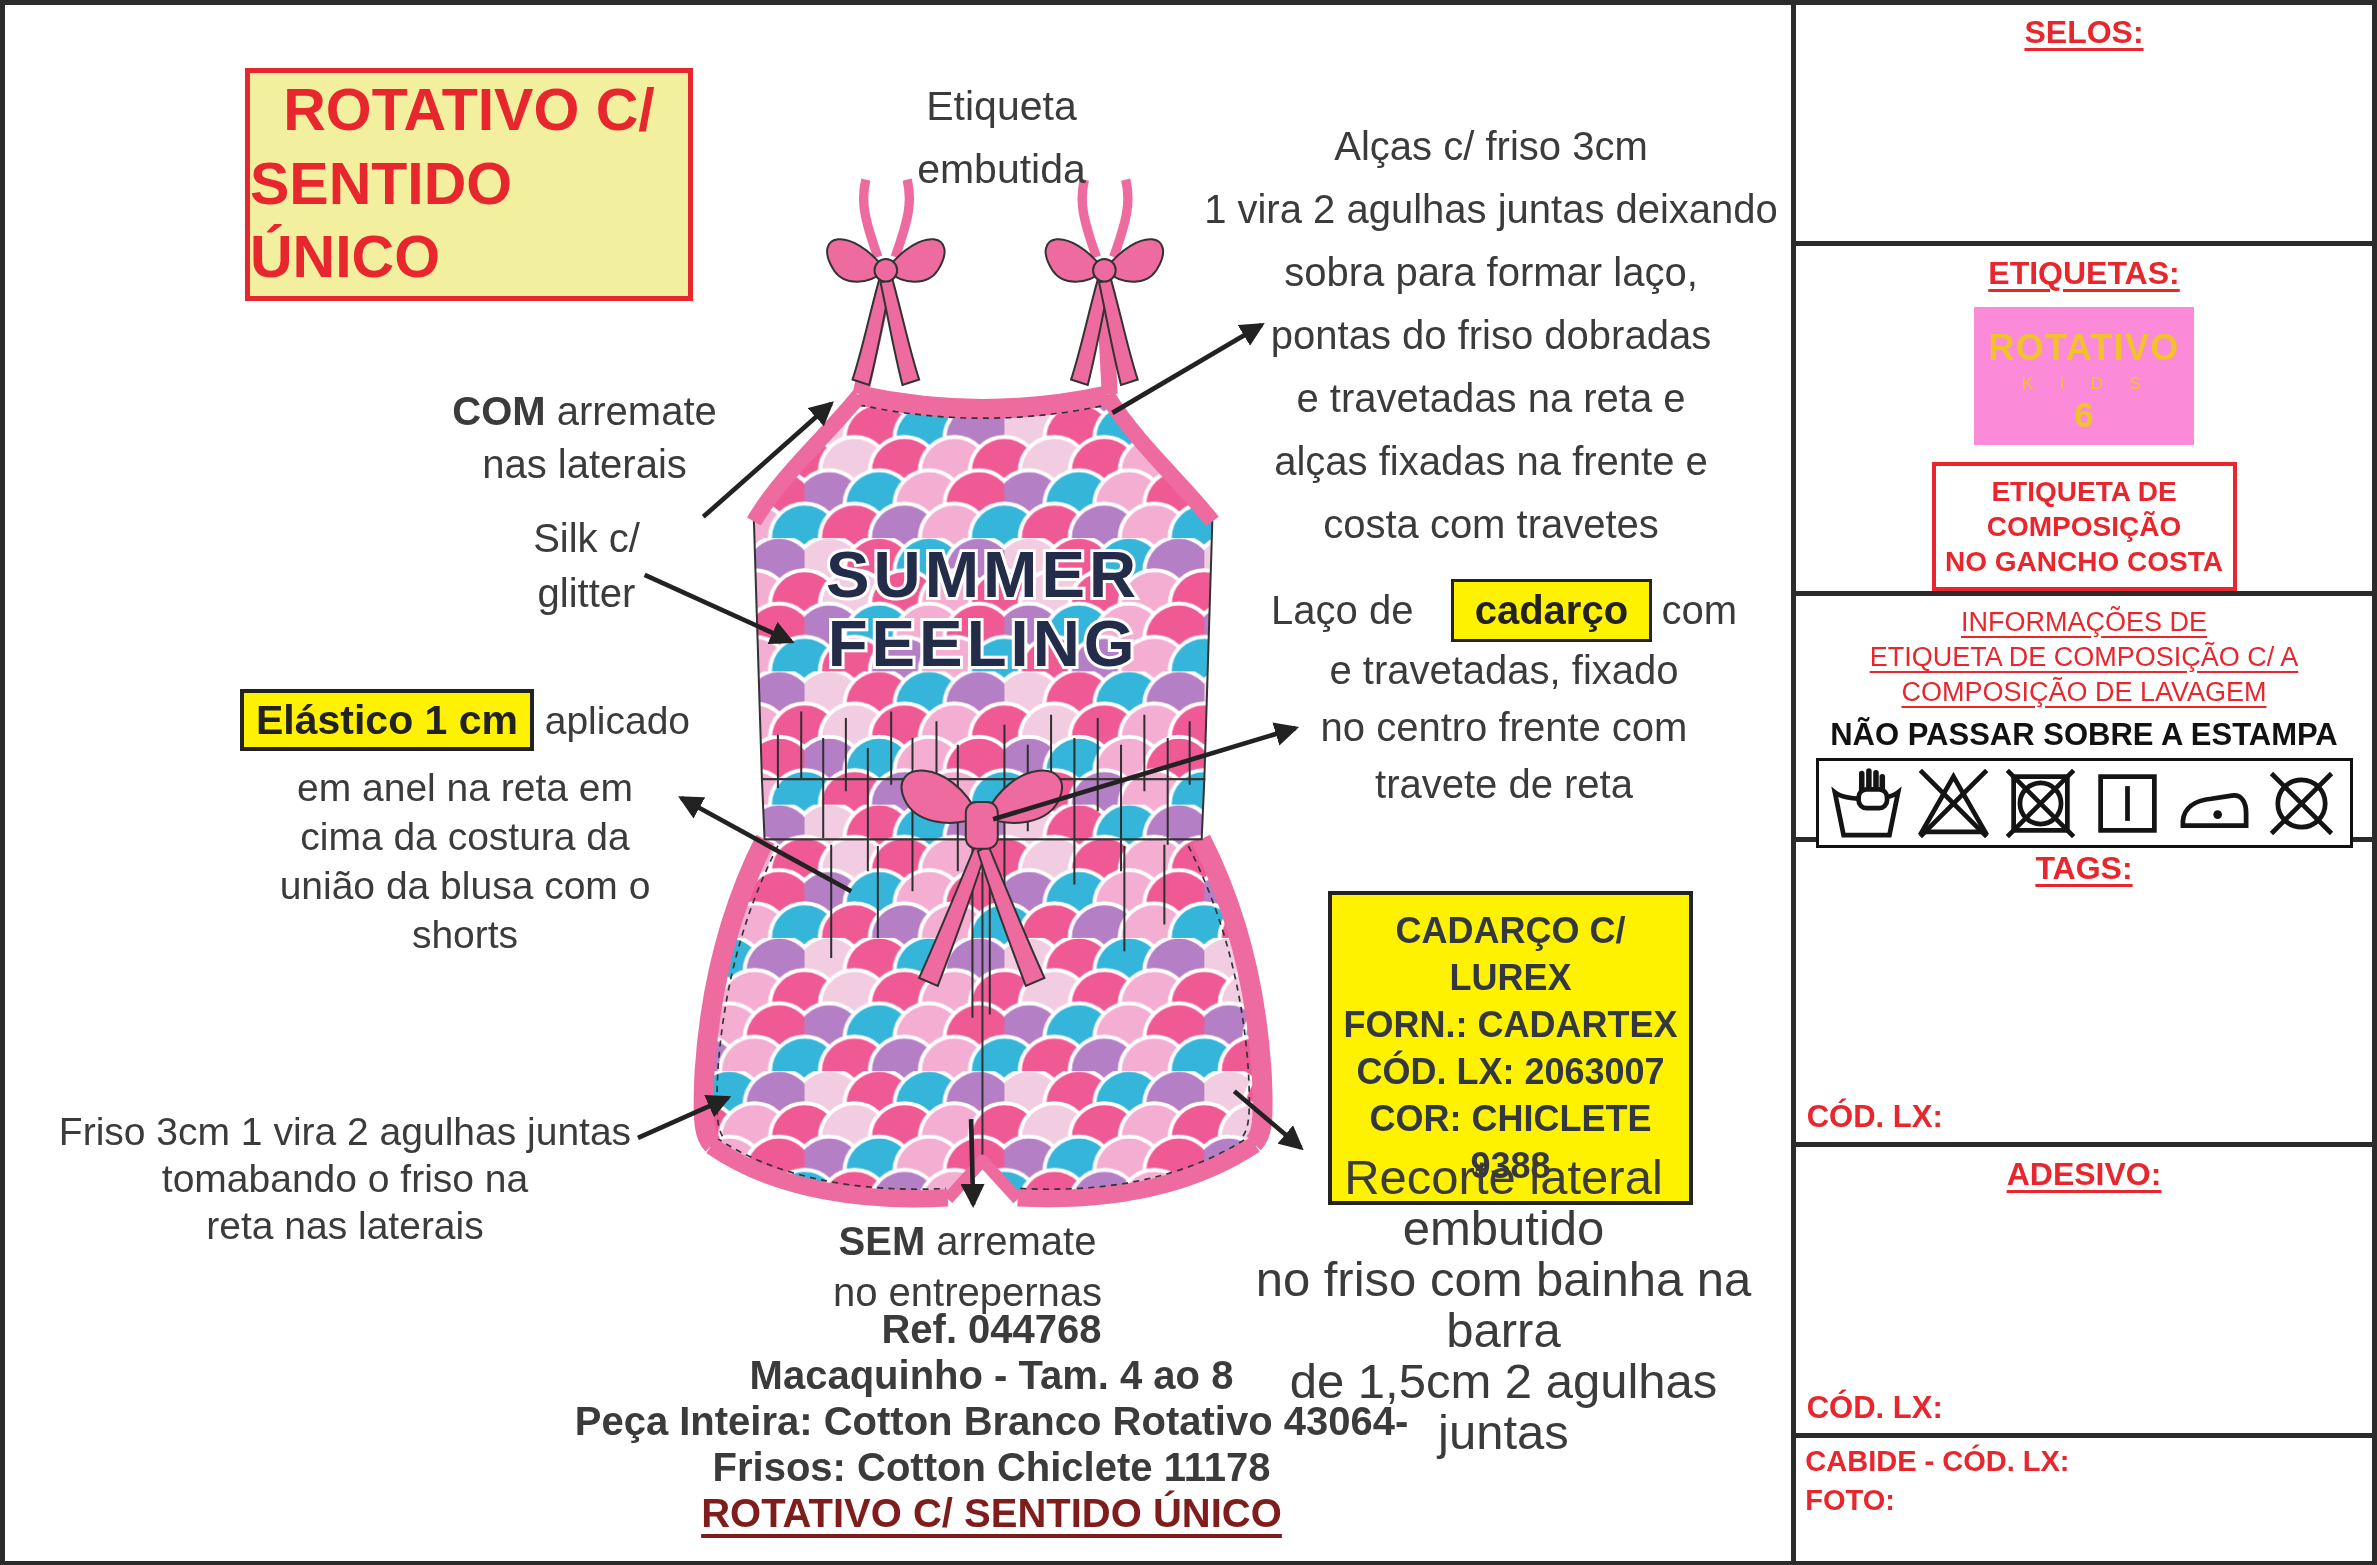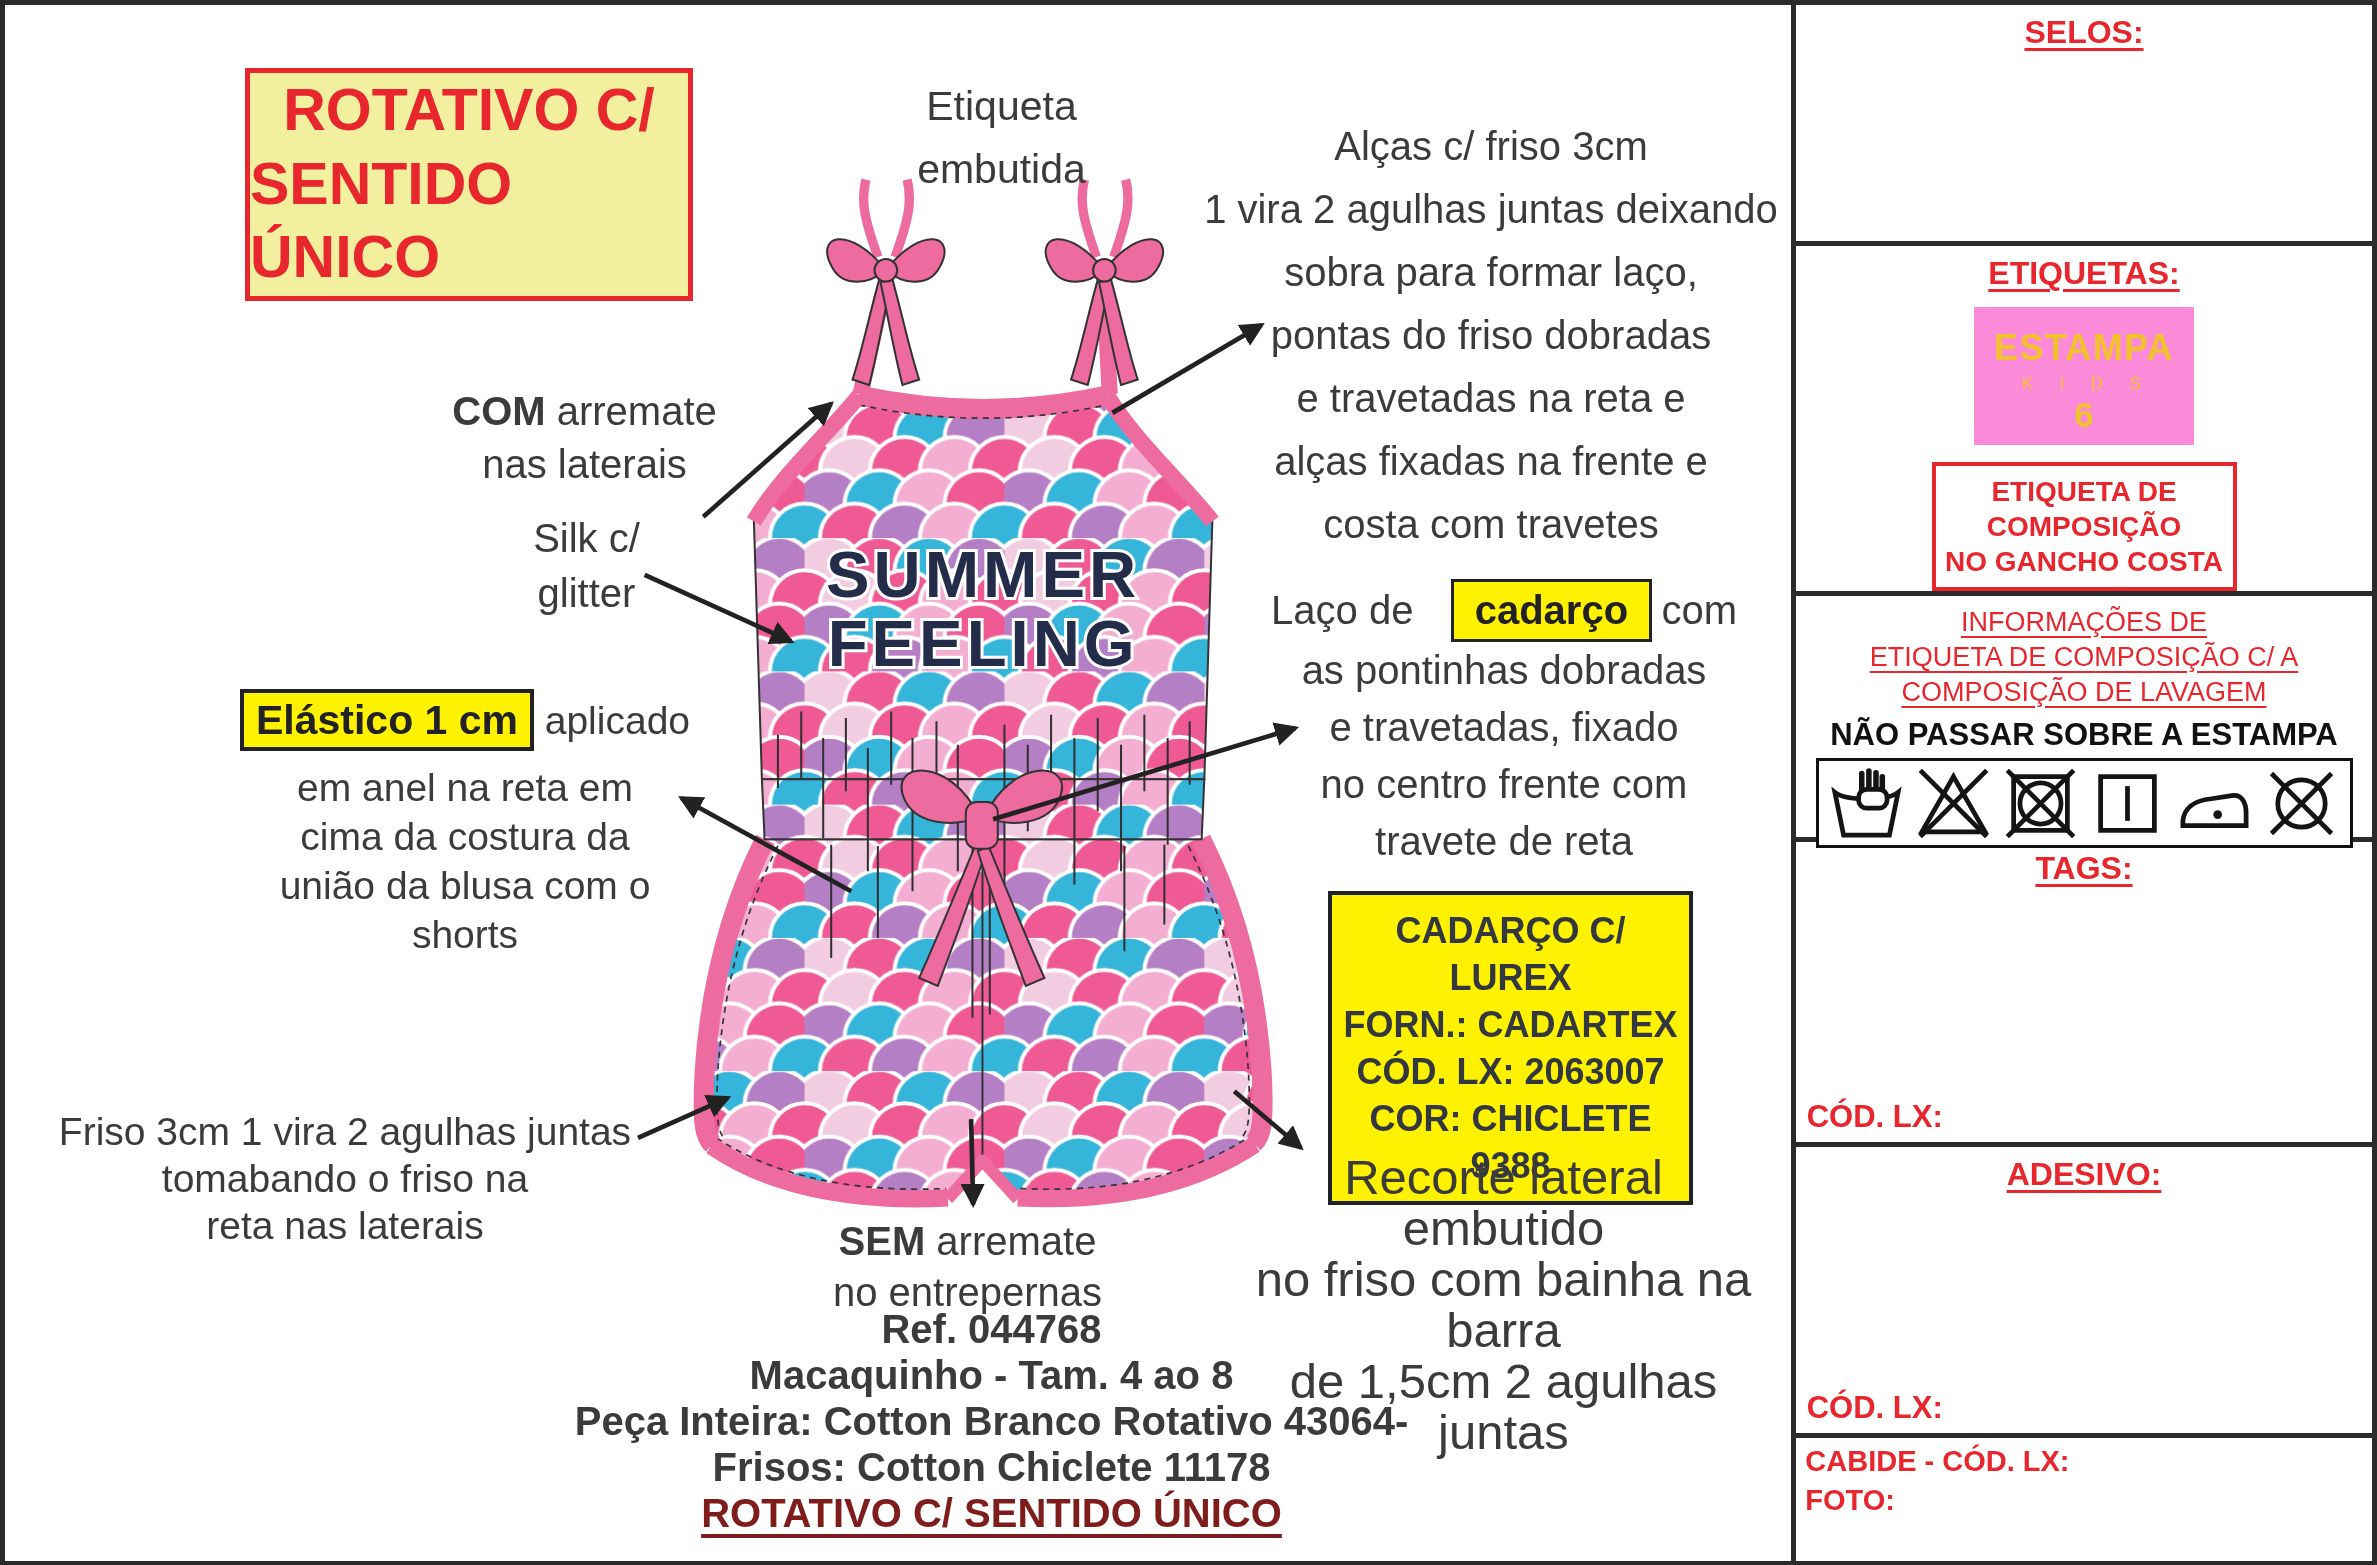--- a/index.html
+++ b/index.html
@@ -225,21 +225,20 @@
     <div>união da blusa com o</div>
     <div>shorts</div>
   </div>
 
   <div class="note laco">
     <div class="l1">
       <span>Laço de</span>
       <span class="hlsmall">cadarço</span>
       <span>com</span>
     </div>
-    <div>as pontinhas dobradas</div>
     <div>e travetadas, fixado</div>
     <div>no centro frente com</div>
     <div>travete de reta</div>
   </div>
 
   <div class="abs cadbox">
     <div>CADARÇO C/ LUREX</div>
     <div>FORN.: CADARTEX</div>
     <div>CÓD. LX: 2063007</div>
     <div>COR: CHICLETE 9388</div>
@@ -272,21 +271,21 @@
 
   <div class="sidebar">
 
     <div class="sec s-selos">
       <div class="stitle">SELOS:</div>
     </div>
 
     <div class="sec s-etiq">
       <div class="stitle">ETIQUETAS:</div>
       <div class="brandlabel">
-        <div class="bname">ESTAMPA</div>
+        <div class="bname">ROTATIVO</div>
         <div class="bsub">K I D S</div>
         <div class="bsize">6</div>
       </div>
       <div class="compbox">
         <div>ETIQUETA DE COMPOSIÇÃO</div>
         <div>NO GANCHO COSTA</div>
       </div>
     </div>
 
     <div class="sec s-info">

